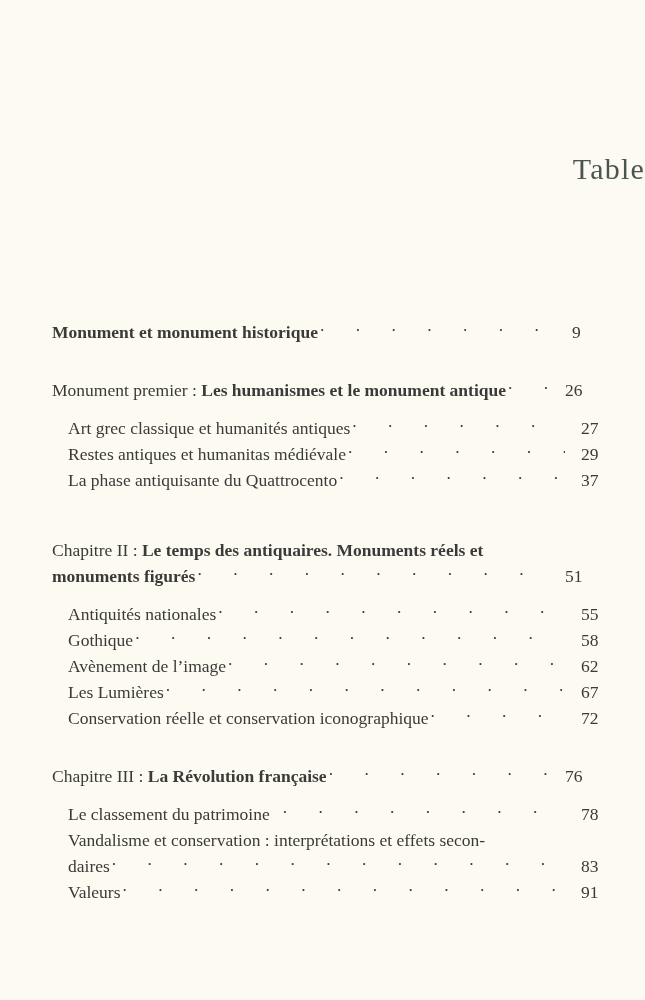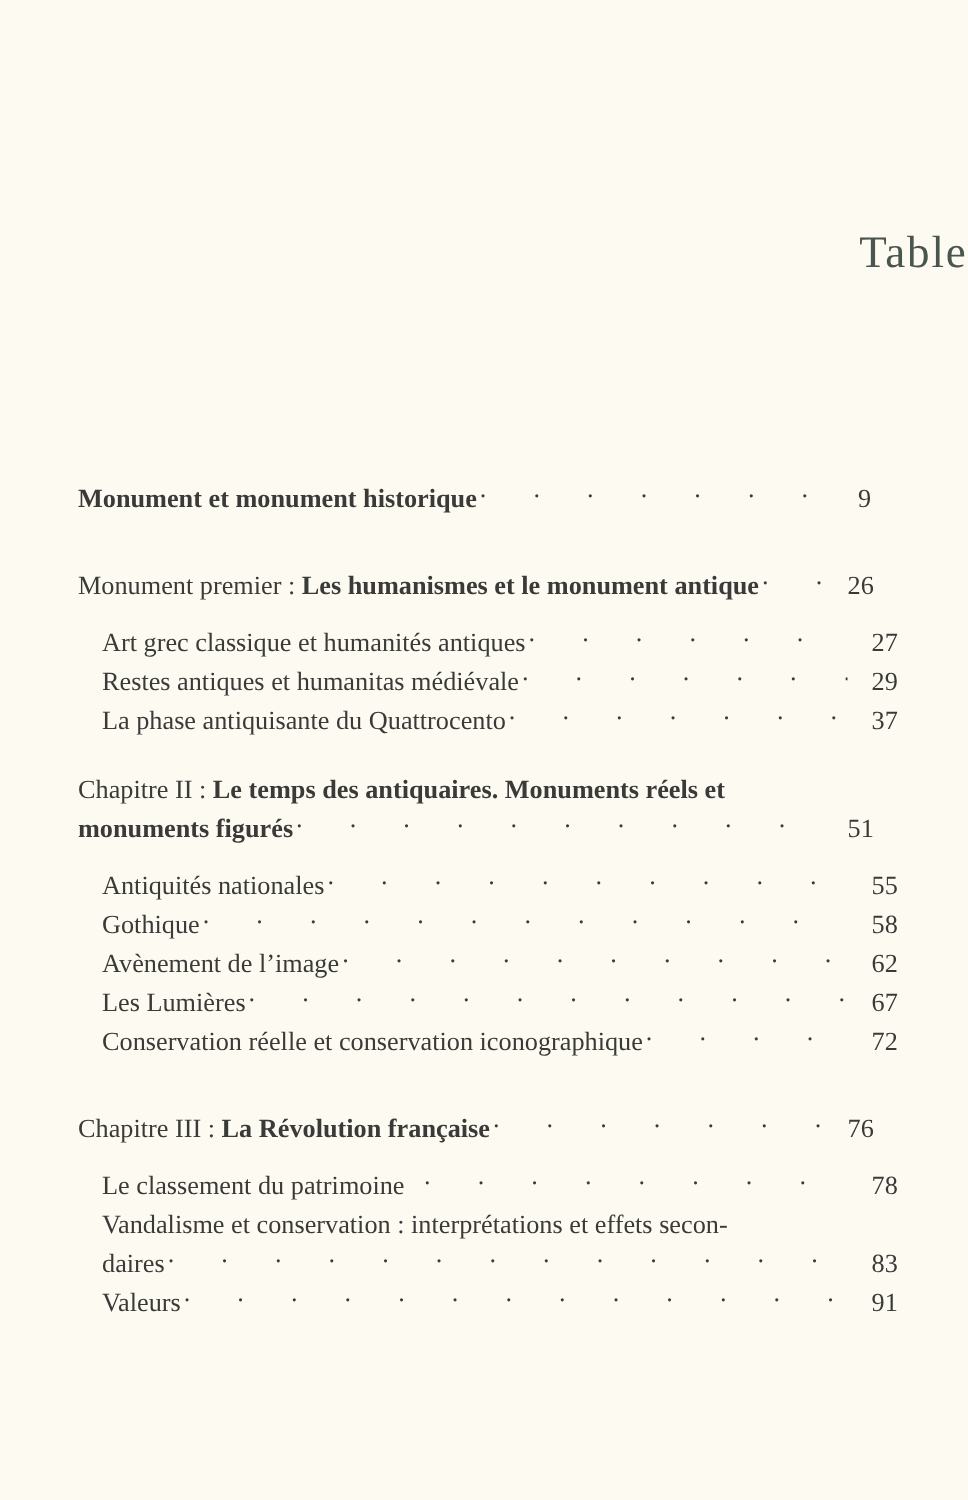--- a/index.html
+++ b/index.html
@@ -125,21 +125,21 @@
       <div class="entry level-1">
         <span class="label"><span>Restes antiques et </span><span class="ital">humanitas</span><span> médiévale</span></span>
         <span class="leader"></span>
         <span class="page-num">29</span>
       </div>
       <div class="entry level-1">
         <span class="label"><span>La phase antiquisante du Quattrocento</span></span>
         <span class="leader"></span>
         <span class="page-num">37</span>
       </div>
-      <div class="entry level-0" style="margin-top: 20px;">
+      <div class="entry level-0" style="margin-top: 44px;">
         <span class="label"><span>Chapitre II : </span><span class="bold">Le temps des antiquaires. Monuments réels et</span></span>
         <span class="leader" style="visibility: hidden;"></span>
         <span class="page-num"></span>
       </div>
       <div class="entry level-0 bold-all">
         <span class="label"><span>monuments figurés</span></span>
         <span class="leader"></span>
         <span class="page-num">51</span>
       </div>
       <div class="entry level-1" style="margin-top: 12px;">

